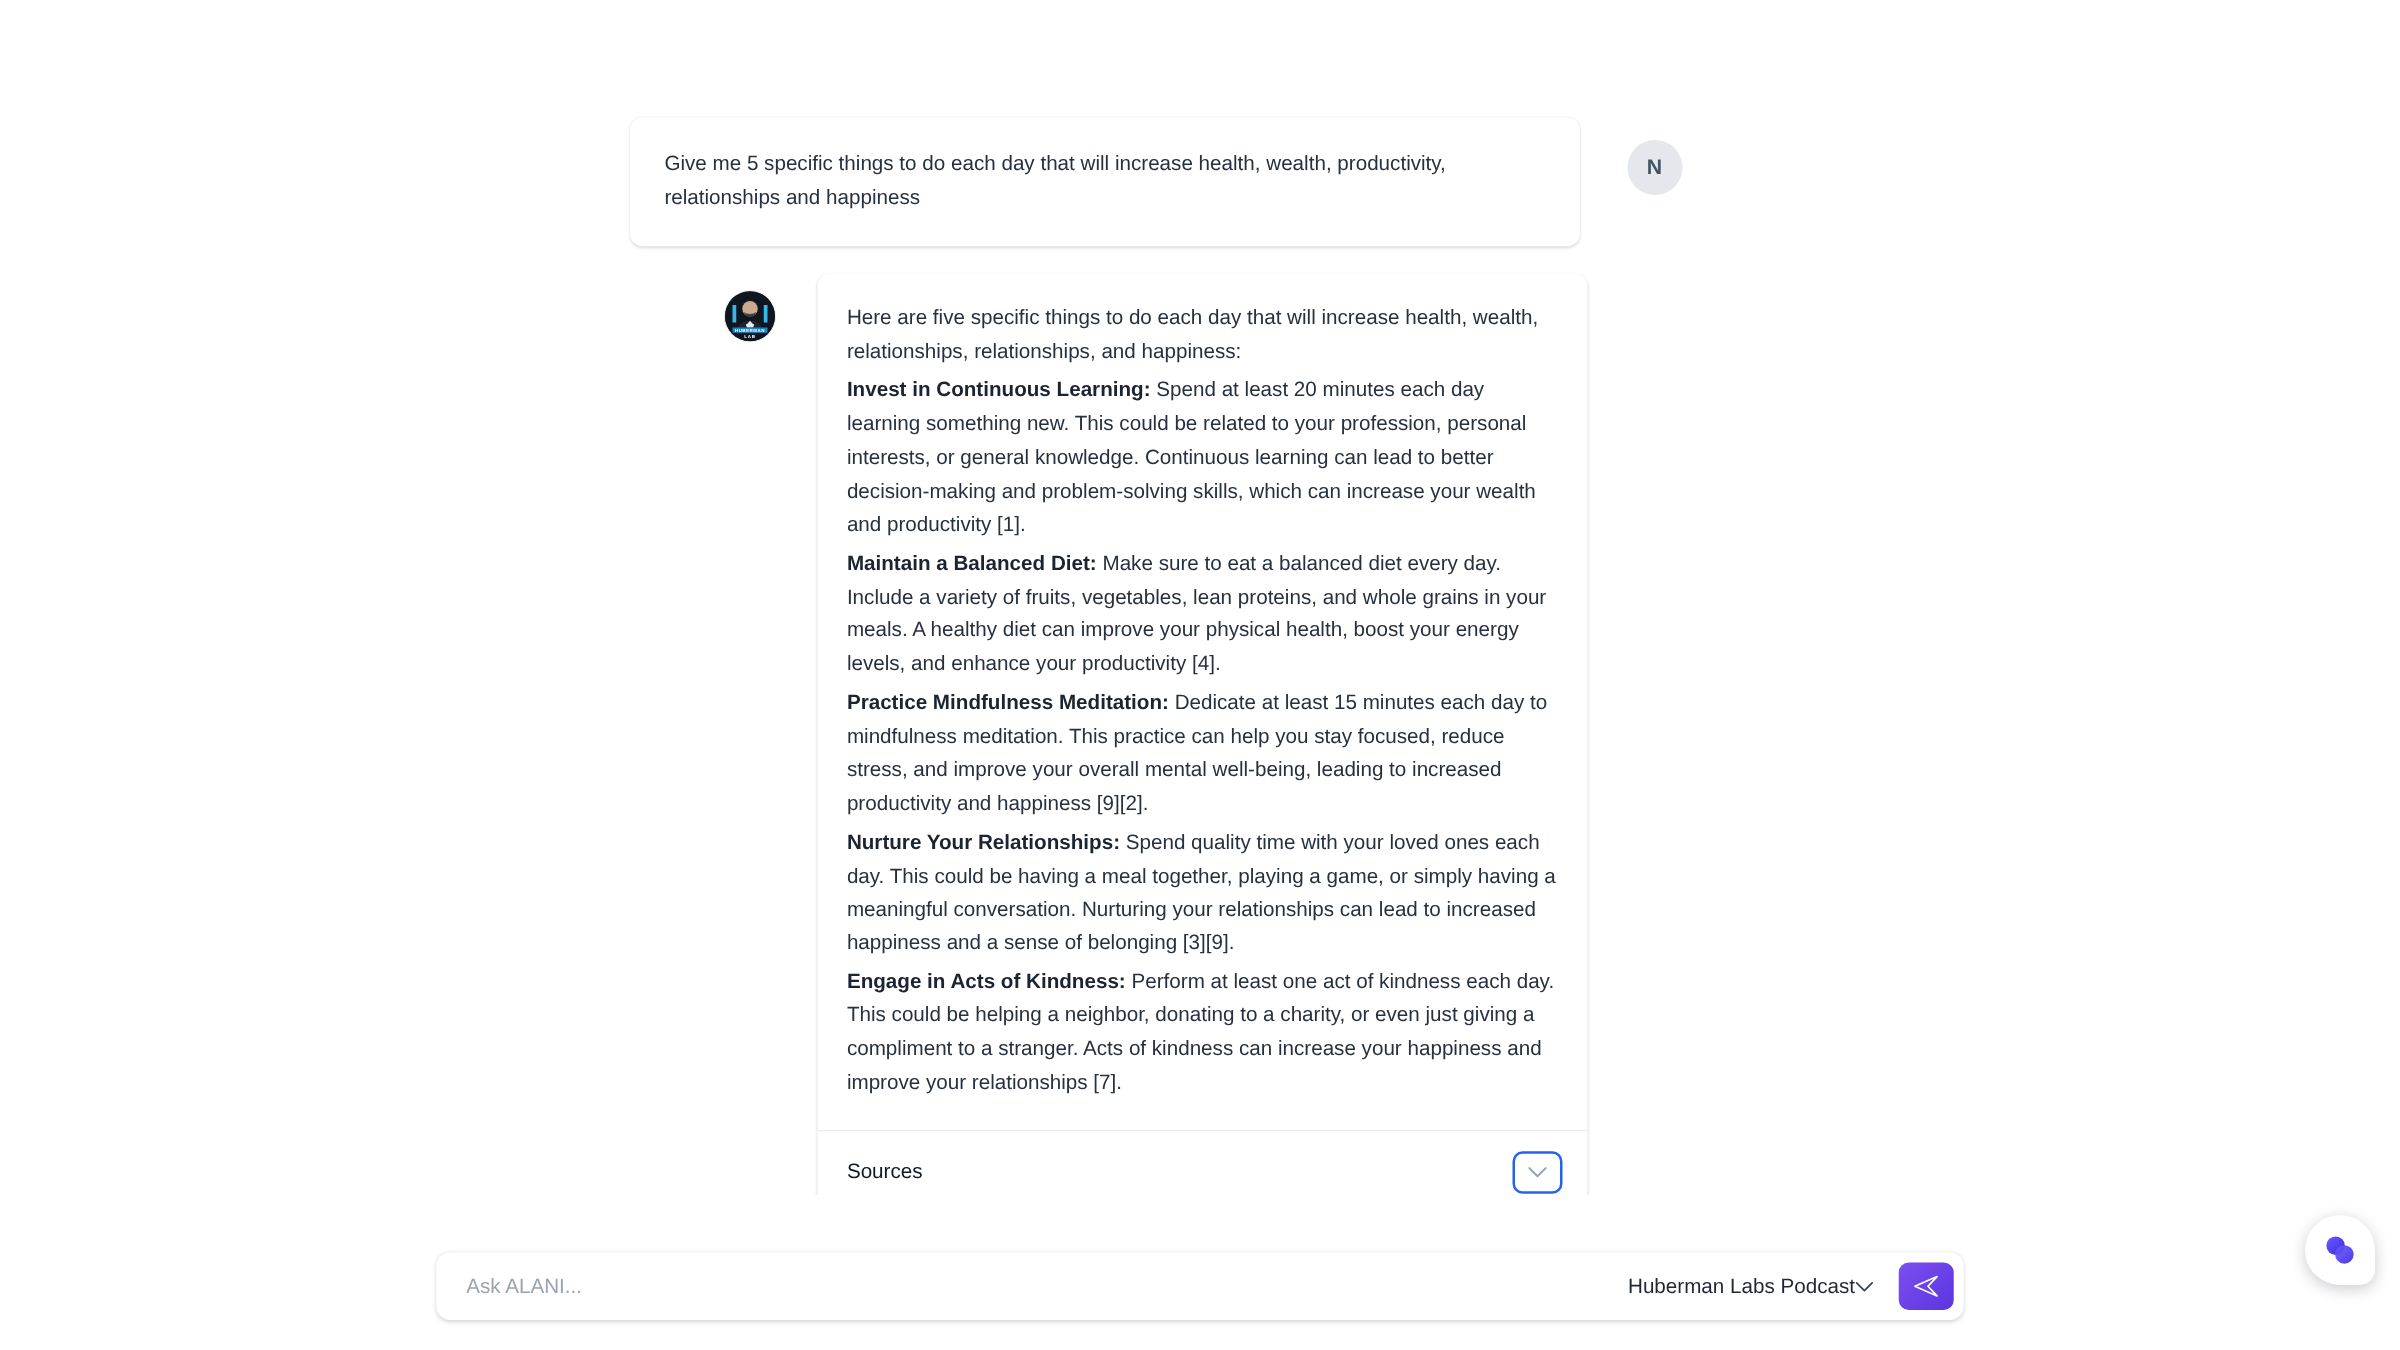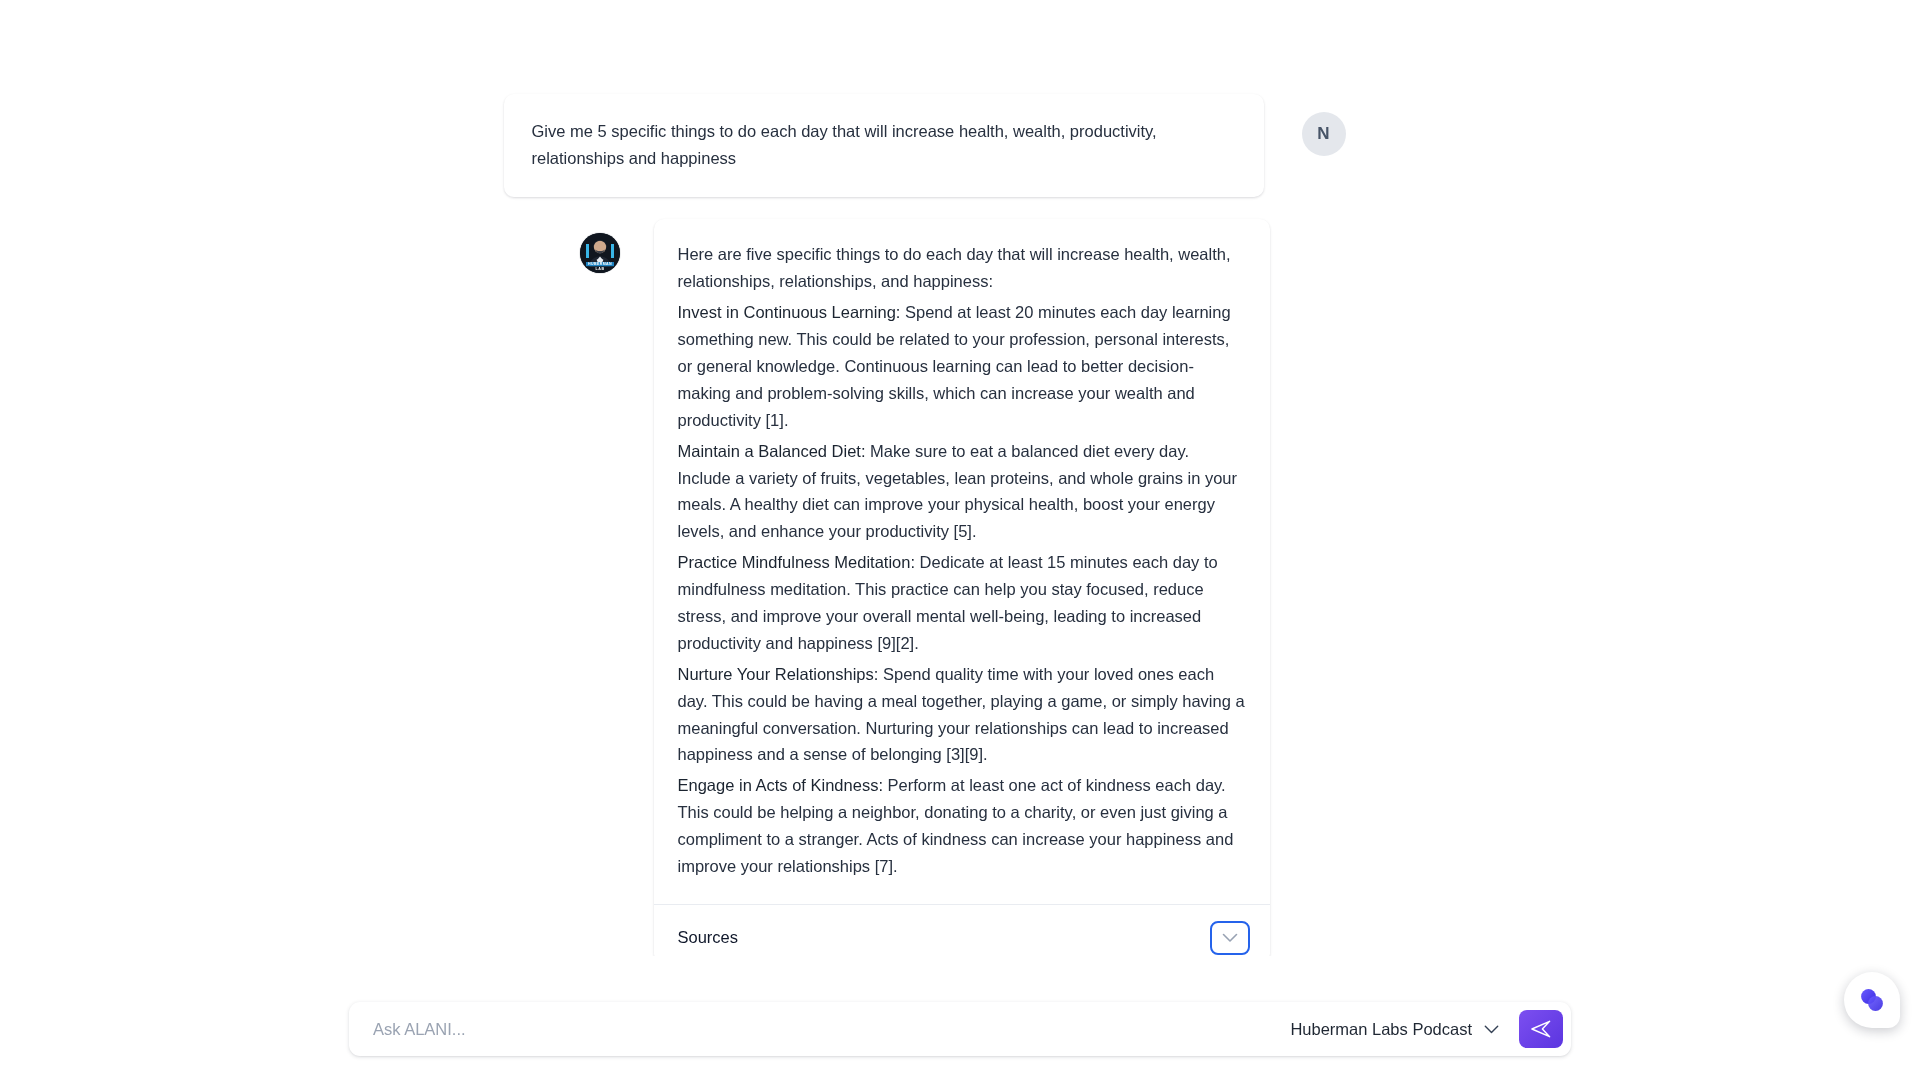--- a/index.html
+++ b/index.html
@@ -160,21 +160,21 @@
     box-shadow: 0 1px 3px rgba(16,24,40,0.10), 0 1px 2px rgba(16,24,40,0.06);
     overflow: hidden;
   }
   .bot-body { padding: 22px 24px 20px 24px; }
   .bot-p {
     color: #27303f;
     font-size: 16.5px;
     line-height: 1.63;
     margin-bottom: 4px;
   }
-  .bot-p b { font-weight: 400; color: #1b2430; }
+  .bot-p b { font-weight: 700; color: #1b2430; }
 
   .sources-divider { height: 1px; background: #e9ecf1; }
   .sources-head {
     display: flex;
     align-items: center;
     justify-content: space-between;
     padding: 16px 20px 8px 24px;
   }
   .sources-label {
     color: #0f172a;
@@ -221,21 +221,20 @@
     font-family: inherit;
     font-size: 16.5px;
     color: #000000;
     padding: 0 24px;
   }
   .composer-input::placeholder { color: #9aa3b2; }
 
   .source-select {
     display: flex;
     align-items: center;
-    gap: 12px;
     padding: 0 20px 0 8px;
     cursor: pointer;
     user-select: none;
     justify-content: flex-end;
   }
   .source-select-label {
     color: #1f2733;
     font-size: 16.5px;
   }
   .send-btn {
@@ -300,21 +299,21 @@
       </div>
 
       <div class="bot-card">
         <div class="bot-body">
           <div class="bot-p">Here are five specific things to do each day that will increase health, wealth, relationships, relationships, and happiness:</div>
 
           <div class="bot-p">
             <b>Invest in Continuous Learning:</b><span> Spend at least 20 minutes each day learning something new. This could be related to your profession, personal interests, or general knowledge. Continuous learning can lead to better decision-making and problem-solving skills, which can increase your wealth and productivity [1].</span>
           </div>
           <div class="bot-p">
-            <b>Maintain a Balanced Diet:</b><span> Make sure to eat a balanced diet every day. Include a variety of fruits, vegetables, lean proteins, and whole grains in your meals. A healthy diet can improve your physical health, boost your energy levels, and enhance your productivity [5].</span>
+            <b>Maintain a Balanced Diet:</b><span> Make sure to eat a balanced diet every day. Include a variety of fruits, vegetables, lean proteins, and whole grains in your meals. A healthy diet can improve your physical health, boost your energy levels, and enhance your productivity [4].</span>
           </div>
           <div class="bot-p">
             <b>Practice Mindfulness Meditation:</b><span> Dedicate at least 15 minutes each day to mindfulness meditation. This practice can help you stay focused, reduce stress, and improve your overall mental well-being, leading to increased productivity and happiness [9][2].</span>
           </div>
           <div class="bot-p">
             <b>Nurture Your Relationships:</b><span> Spend quality time with your loved ones each day. This could be having a meal together, playing a game, or simply having a meaningful conversation. Nurturing your relationships can lead to increased happiness and a sense of belonging [3][9].</span>
           </div>
           <div class="bot-p">
             <b>Engage in Acts of Kindness:</b><span> Perform at least one act of kindness each day. This could be helping a neighbor, donating to a charity, or even just giving a compliment to a stranger. Acts of kindness can increase your happiness and improve your relationships [7].</span>
           </div>

